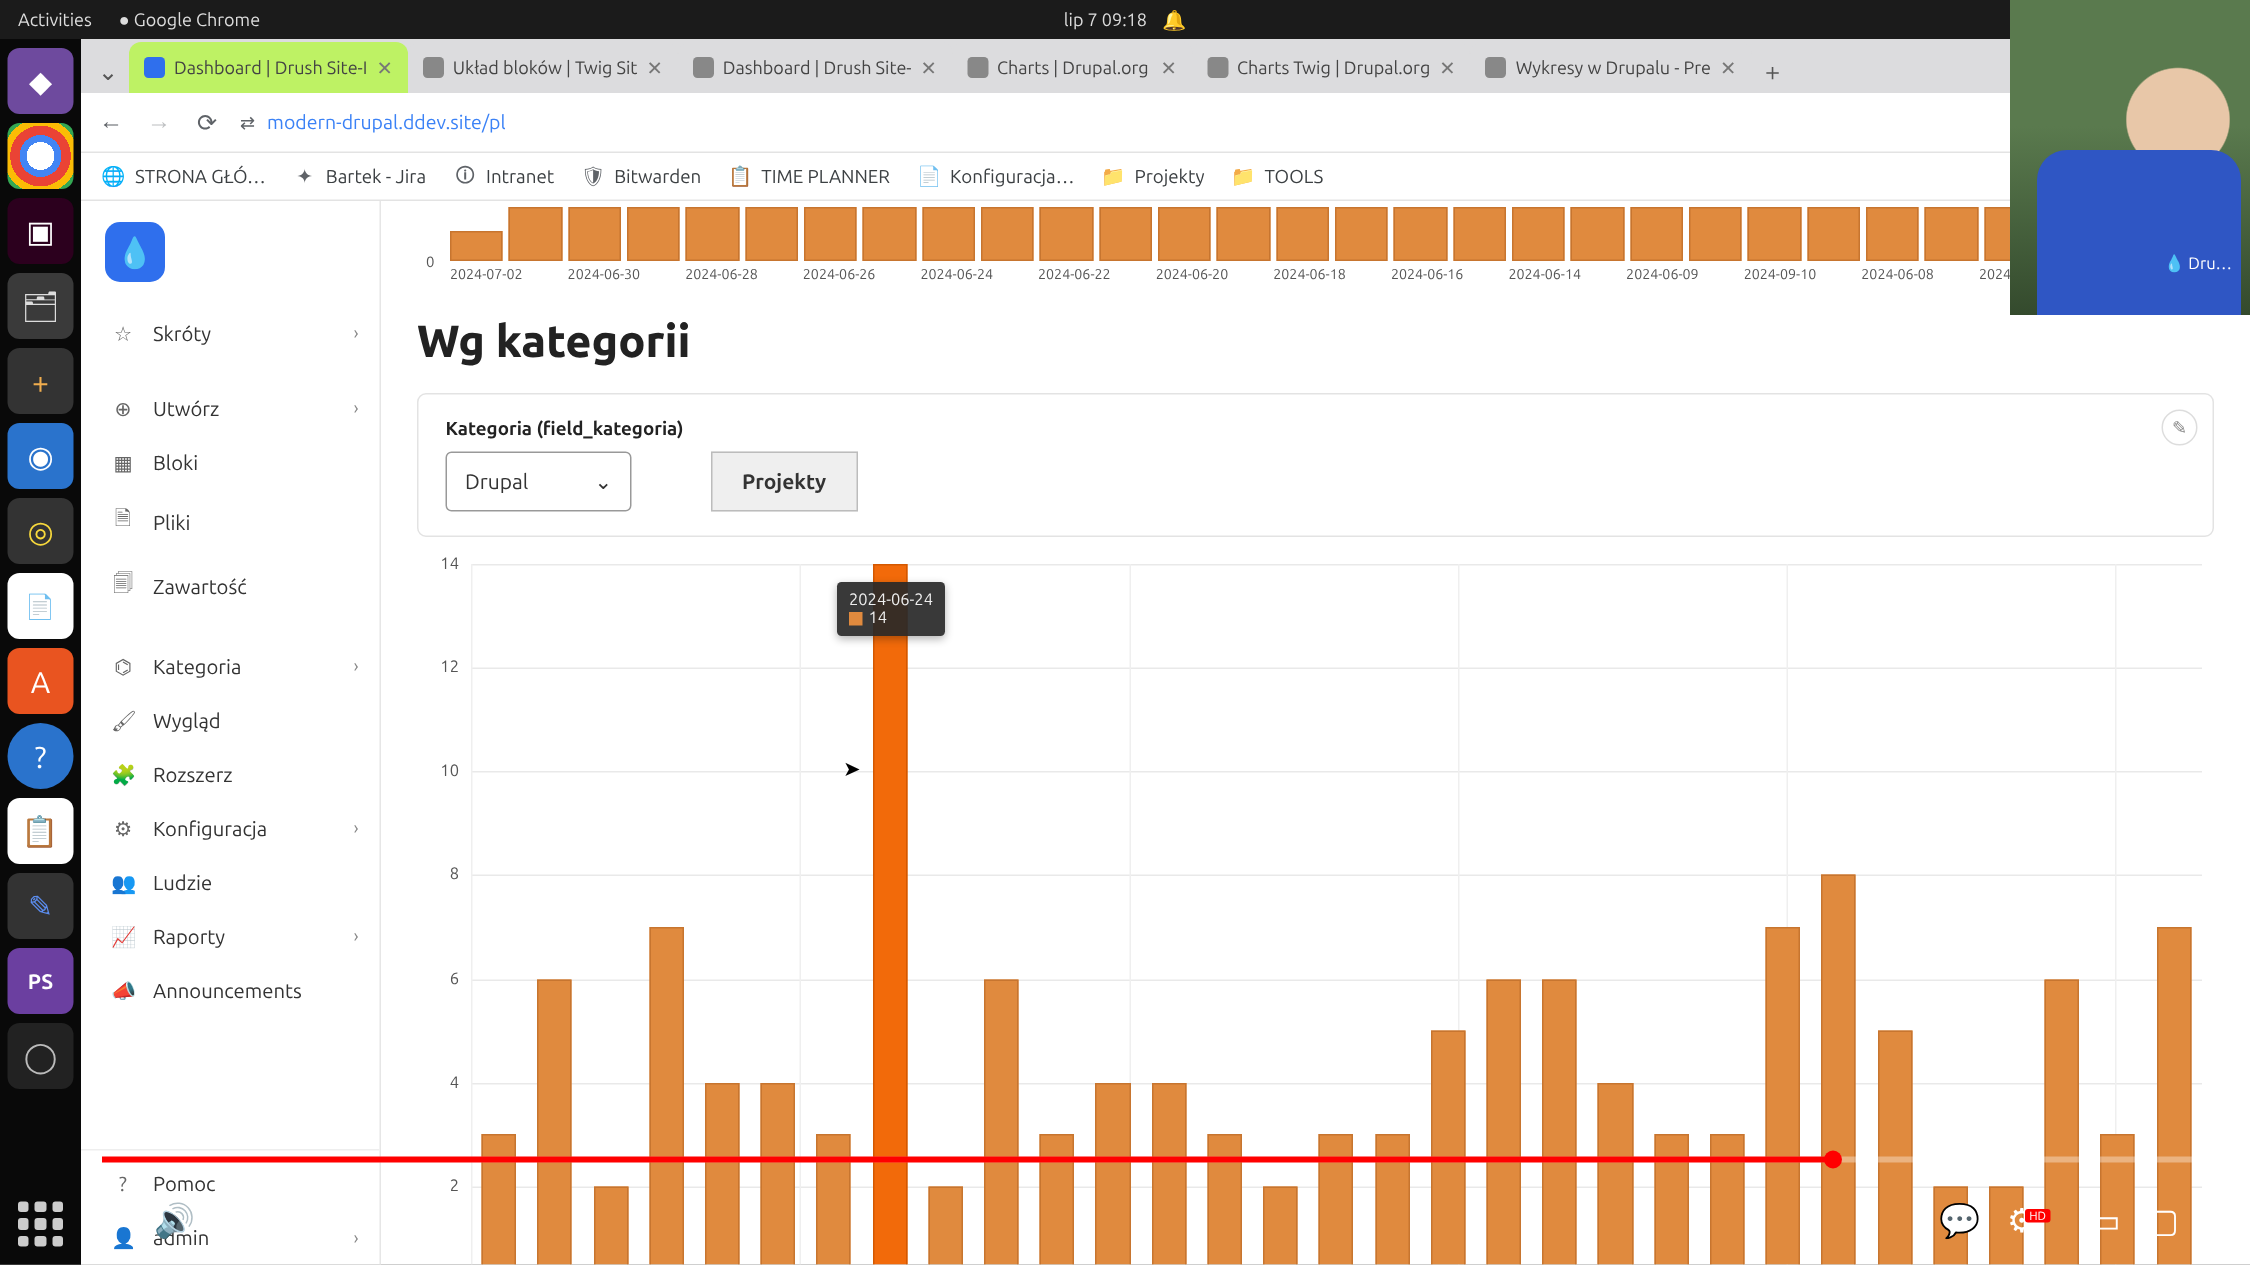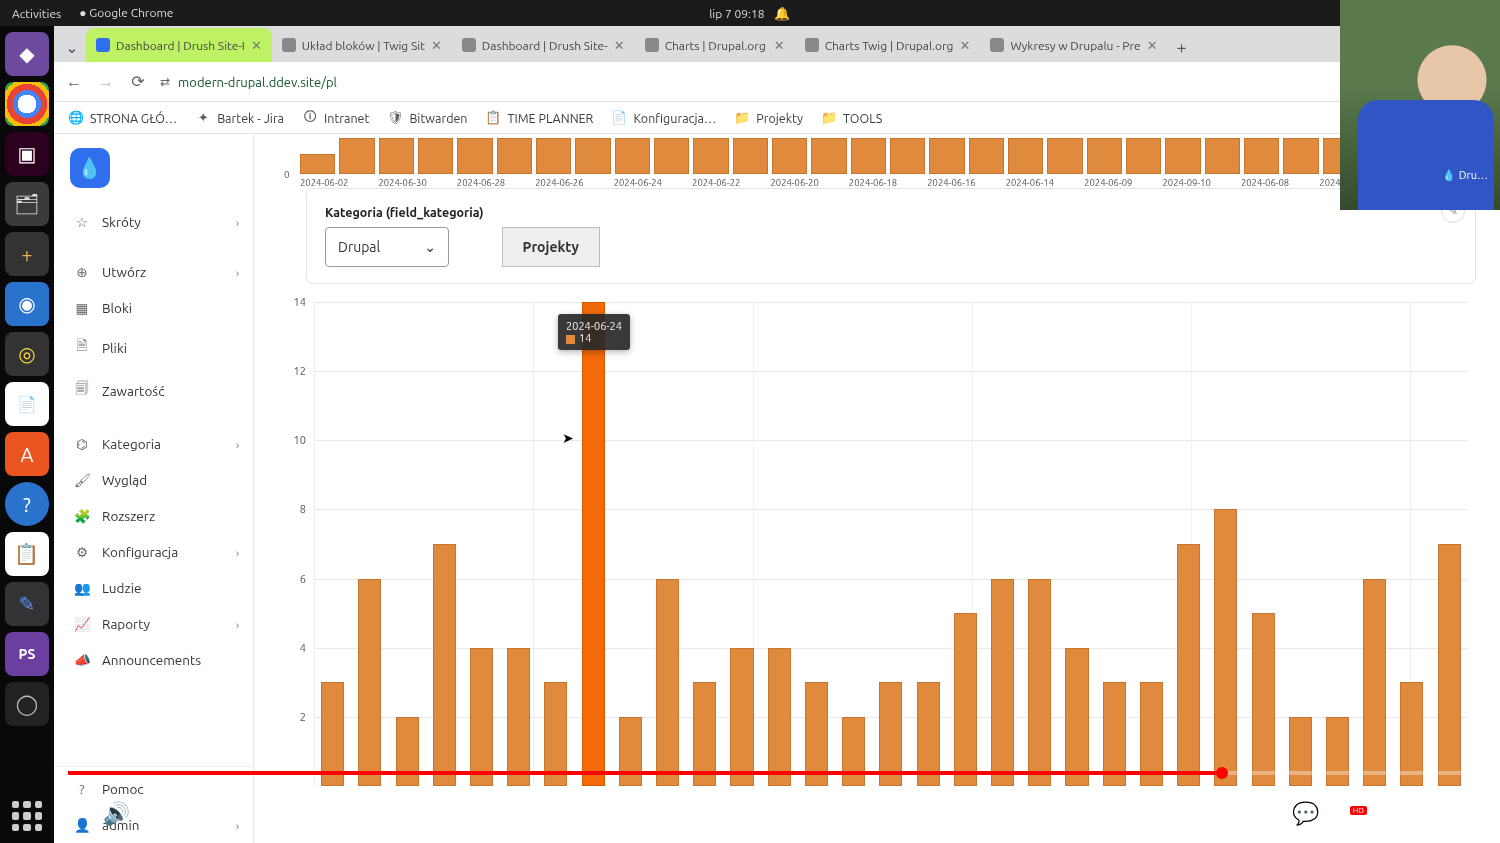--- a/index.html
+++ b/index.html
@@ -41,21 +41,21 @@
   .tab.active{ background:#bef264; }
   .tab .favicon{ width:14px; height:14px; border-radius:3px; flex:0 0 14px;}
   .tab .title{ white-space:nowrap; overflow:hidden; text-overflow:ellipsis; flex:1;}
   .tab .close{ color:#777; font-size:13px;}
   .newtab{ width:28px; height:28px; display:flex; align-items:center; justify-content:center; color:#555; font-size:16px;}
   
   .addr { height:40px; background:#fff; border-bottom:1px solid #e3e3e3; display:flex; align-items:center; padding:0 10px; gap:12px;}
   .nav-ico{ color:#5f6368; font-size:16px; width:20px; text-align:center;}
   .urlbox{ flex:0 0 auto; display:flex; align-items:center; gap:8px; color:#5f6368; font-size:13px;}
   .urlbox .lock{ font-size:12px;}
-  .url{ color:#14532d;}
+  .url{ color:#3b82f6;}
   .addr .spacer{flex:1;}
   .addr-ico{ width:22px; height:22px; display:flex; align-items:center; justify-content:center; color:#5f6368;}
   
   .bmbar{ height:32px; background:#fff; border-bottom:1px solid #e3e3e3; display:flex; align-items:center; gap:18px; padding:0 14px; font-size:12.5px; color:#3c4043;}
   .bm{ display:flex; align-items:center; gap:6px;}
   .bm .ico{ width:16px; height:16px; display:flex; align-items:center; justify-content:center; font-size:13px; color:#5f6368;}
 
   
   .page { flex:1; display:flex; overflow:hidden; background:#fff;}
   
@@ -74,21 +74,21 @@
   
   .mini-chart{ height:50px; position:relative; margin-top:4px;}
   .mini-bars{ position:absolute; left:22px; right:0; bottom:14px; top:0; display:flex; align-items:flex-end; gap:4px;}
   .mini-bars div{ flex:1; background:#e08a3e; border:1px solid #c7752f;}
   .mini-y0{ position:absolute; left:6px; bottom:8px; font-size:10px; color:#555;}
   .mini-x{ position:absolute; left:22px; right:0; bottom:0; display:flex; font-size:9.5px; color:#555;}
   .mini-x span{ flex:1; text-align:left;}
 
   
   .h2{ font-size:30px; font-weight:800; color:#222; margin:22px 0 18px;}
-  .filter{ border:1px solid #e3e3e3; border-radius:6px; padding:16px 18px; display:flex; align-items:flex-end; gap:18px; position:relative;margin-left:28px;}
+  .filter{ border:1px solid #e3e3e3; border-radius:6px; padding:16px 18px; display:flex; align-items:flex-end; gap:18px; position:relative;}
   .filter label{ font-size:12.5px; font-weight:600; color:#222; display:block; margin-bottom:8px;}
   .select{ width:124px; height:40px; border:1px solid #999; border-radius:4px; background:#fff; display:flex; align-items:center; justify-content:space-between; padding:0 12px; font-size:14px; color:#333;}
   .applybtn{ height:40px; padding:0 20px; background:#efefef; border:1px solid #bcbcbc; font-size:14px; font-weight:600; color:#333;}
   .edit-penc{ position:absolute; right:10px; top:10px; width:24px; height:24px; border:1px solid #ddd; border-radius:50%; display:flex; align-items:center; justify-content:center; font-size:12px; color:#888;}
 
   
   .big-chart{ margin-top:18px; position:relative; height:500px;}
   .plot{ position:absolute; left:36px; right:8px; top:0; bottom:16px;}
   .ytick{ position:absolute; left:0; width:28px; text-align:right; font-size:11px; color:#555; transform:translateY(-50%);}
   .bars{ position:absolute; inset:0; display:flex; align-items:flex-end;}
@@ -360,38 +360,39 @@
             <div style="height: 100%;"></div>
             <div style="height: 100%;"></div>
             <div style="height: 100%;"></div>
             <div style="height: 100%;"></div>
             <div style="height: 100%;"></div>
             <div style="height: 100%;"></div>
             <div style="height: 100%;"></div>
           </div>
         <div class="mini-y0">0</div>
         <div class="mini-x" id="mini-x">
-            <span>2024-06-02</span>
+            <span>2024-07-02</span>
             <span>2024-06-30</span>
             <span>2024-06-28</span>
             <span>2024-06-26</span>
             <span>2024-06-24</span>
             <span>2024-06-22</span>
             <span>2024-06-20</span>
             <span>2024-06-18</span>
             <span>2024-06-16</span>
             <span>2024-06-14</span>
             <span>2024-06-09</span>
             <span>2024-09-10</span>
             <span>2024-06-08</span>
             <span>2024-06-06</span>
             <span>2024-</span>
           </div>
       </div>
 
+      <div class="h2">Wg kategorii</div>
 
       <div class="filter">
         <div>
           <label>Kategoria (field_kategoria)</label>
           <div class="select">
             <span>Drupal</span>
             <span>⌄</span>
           </div>
         </div>
         <button class="applybtn">Projekty</button>

